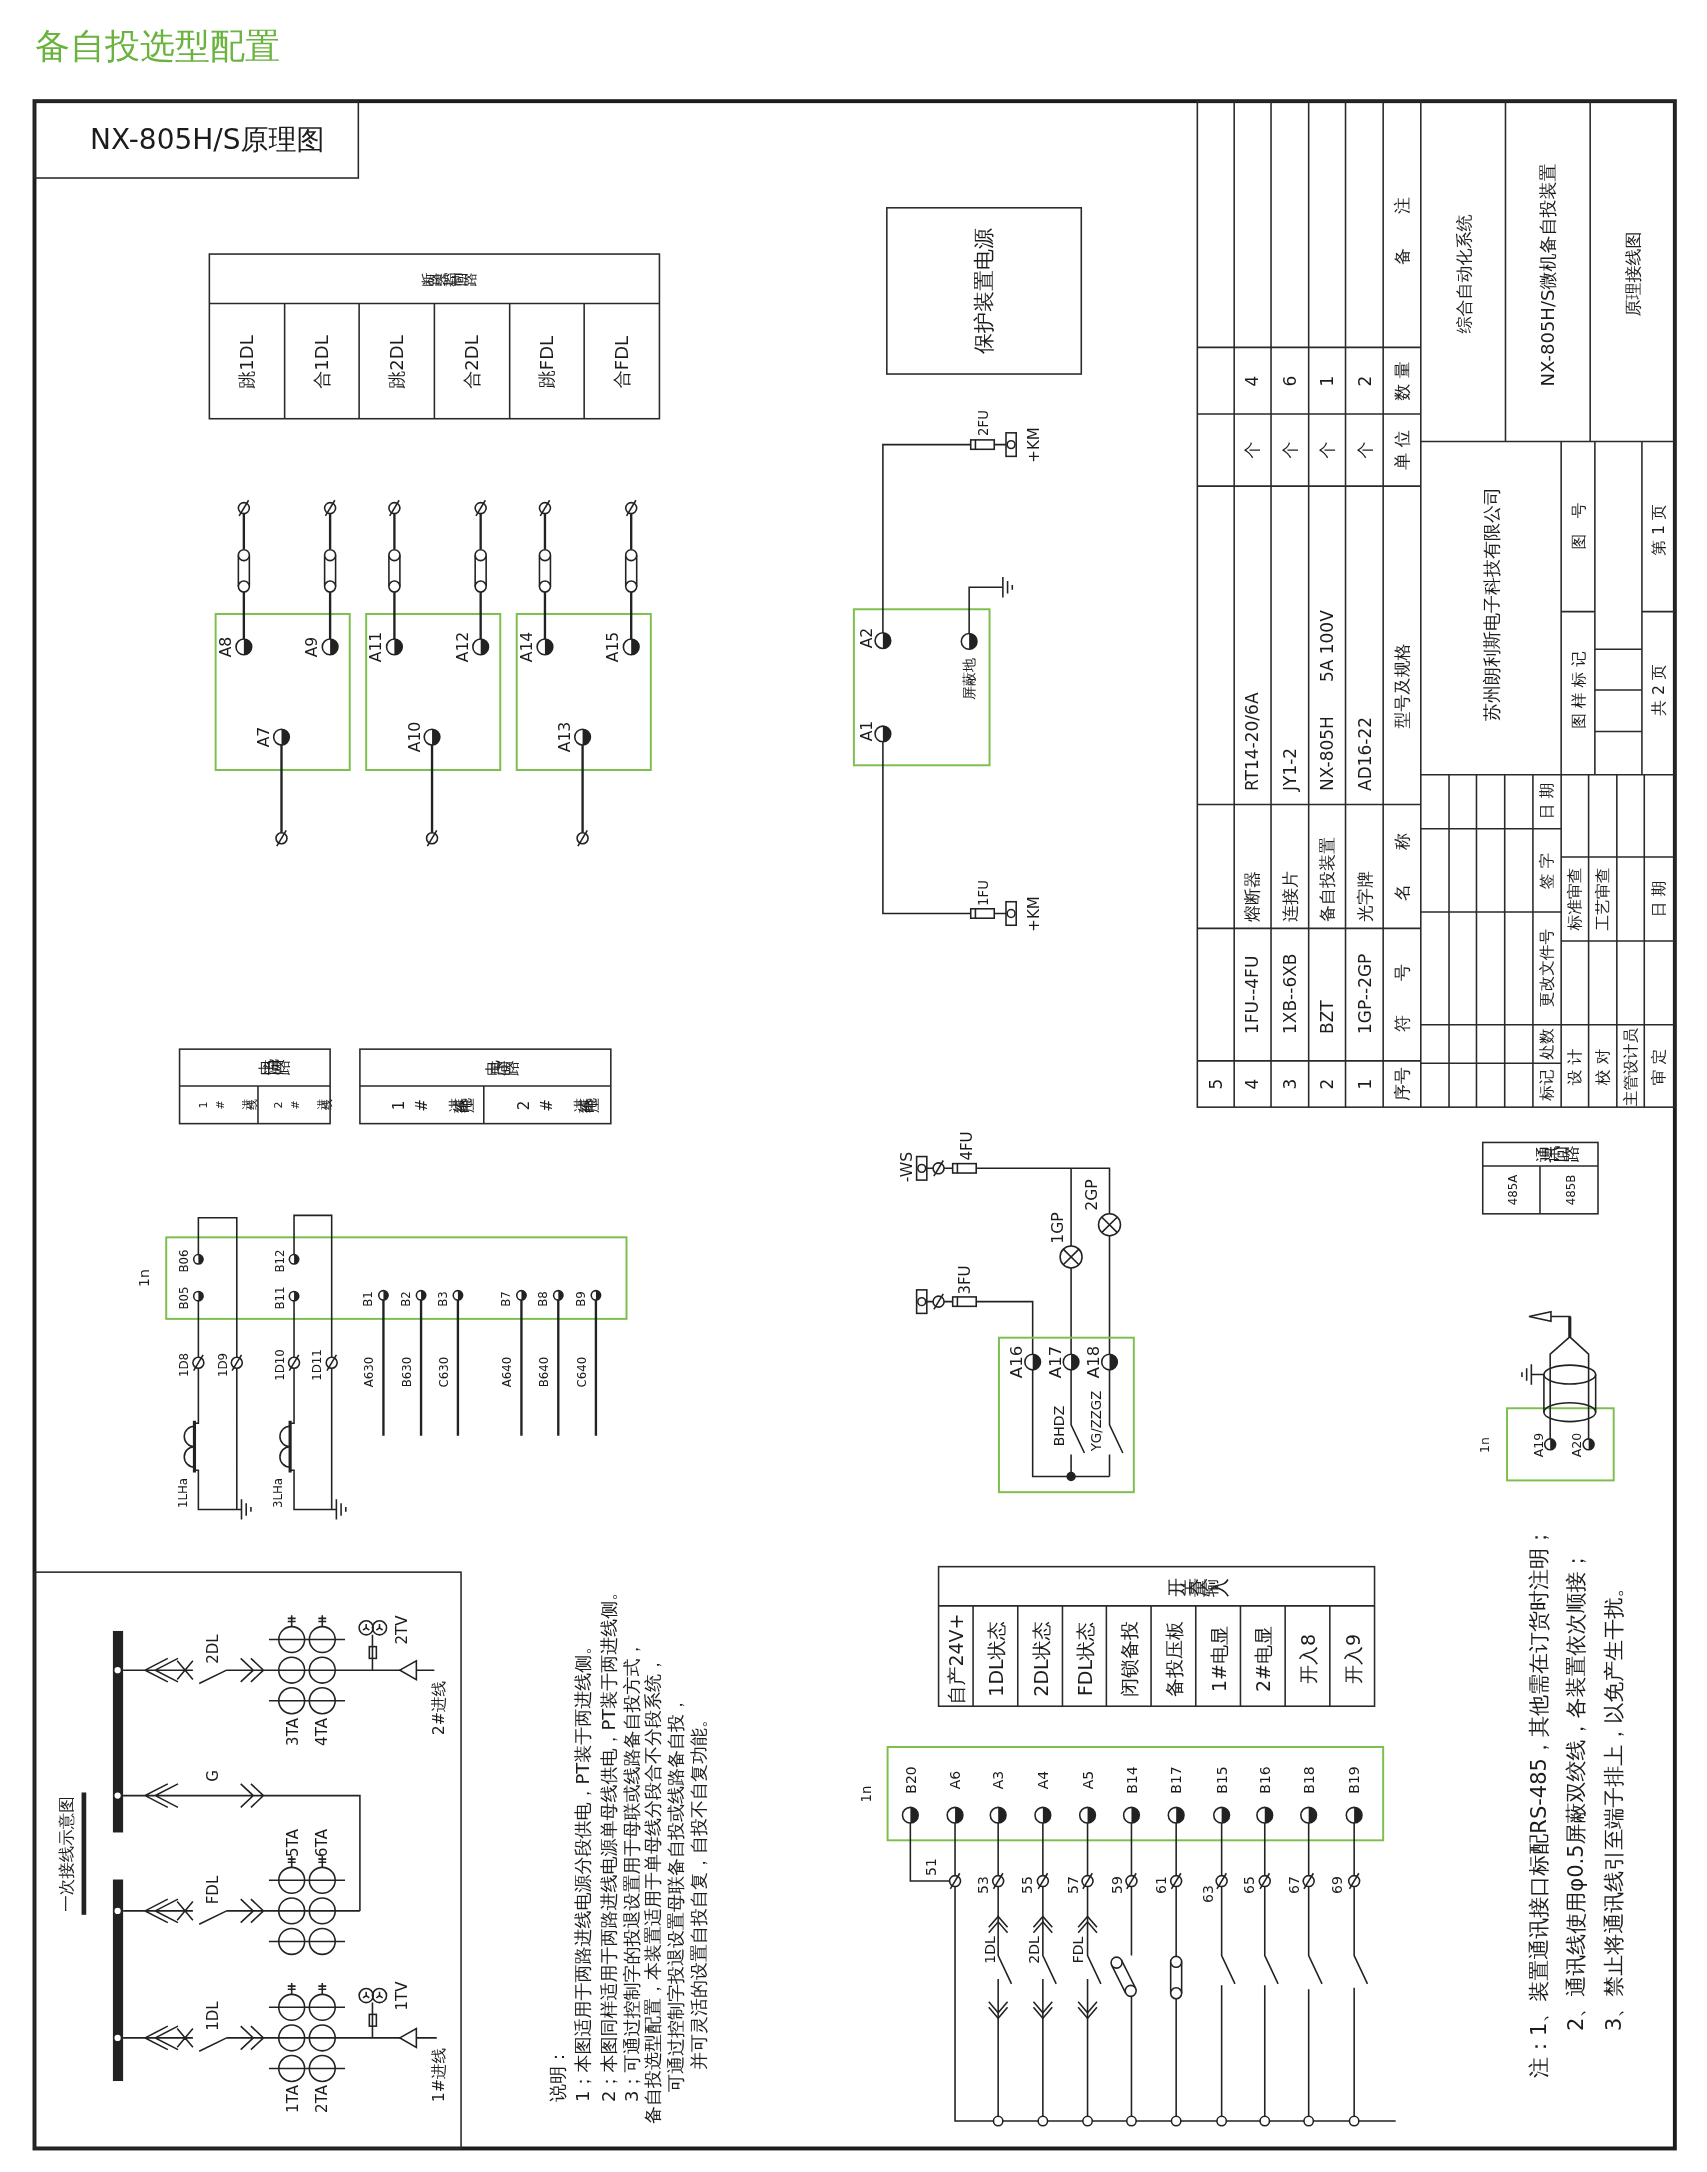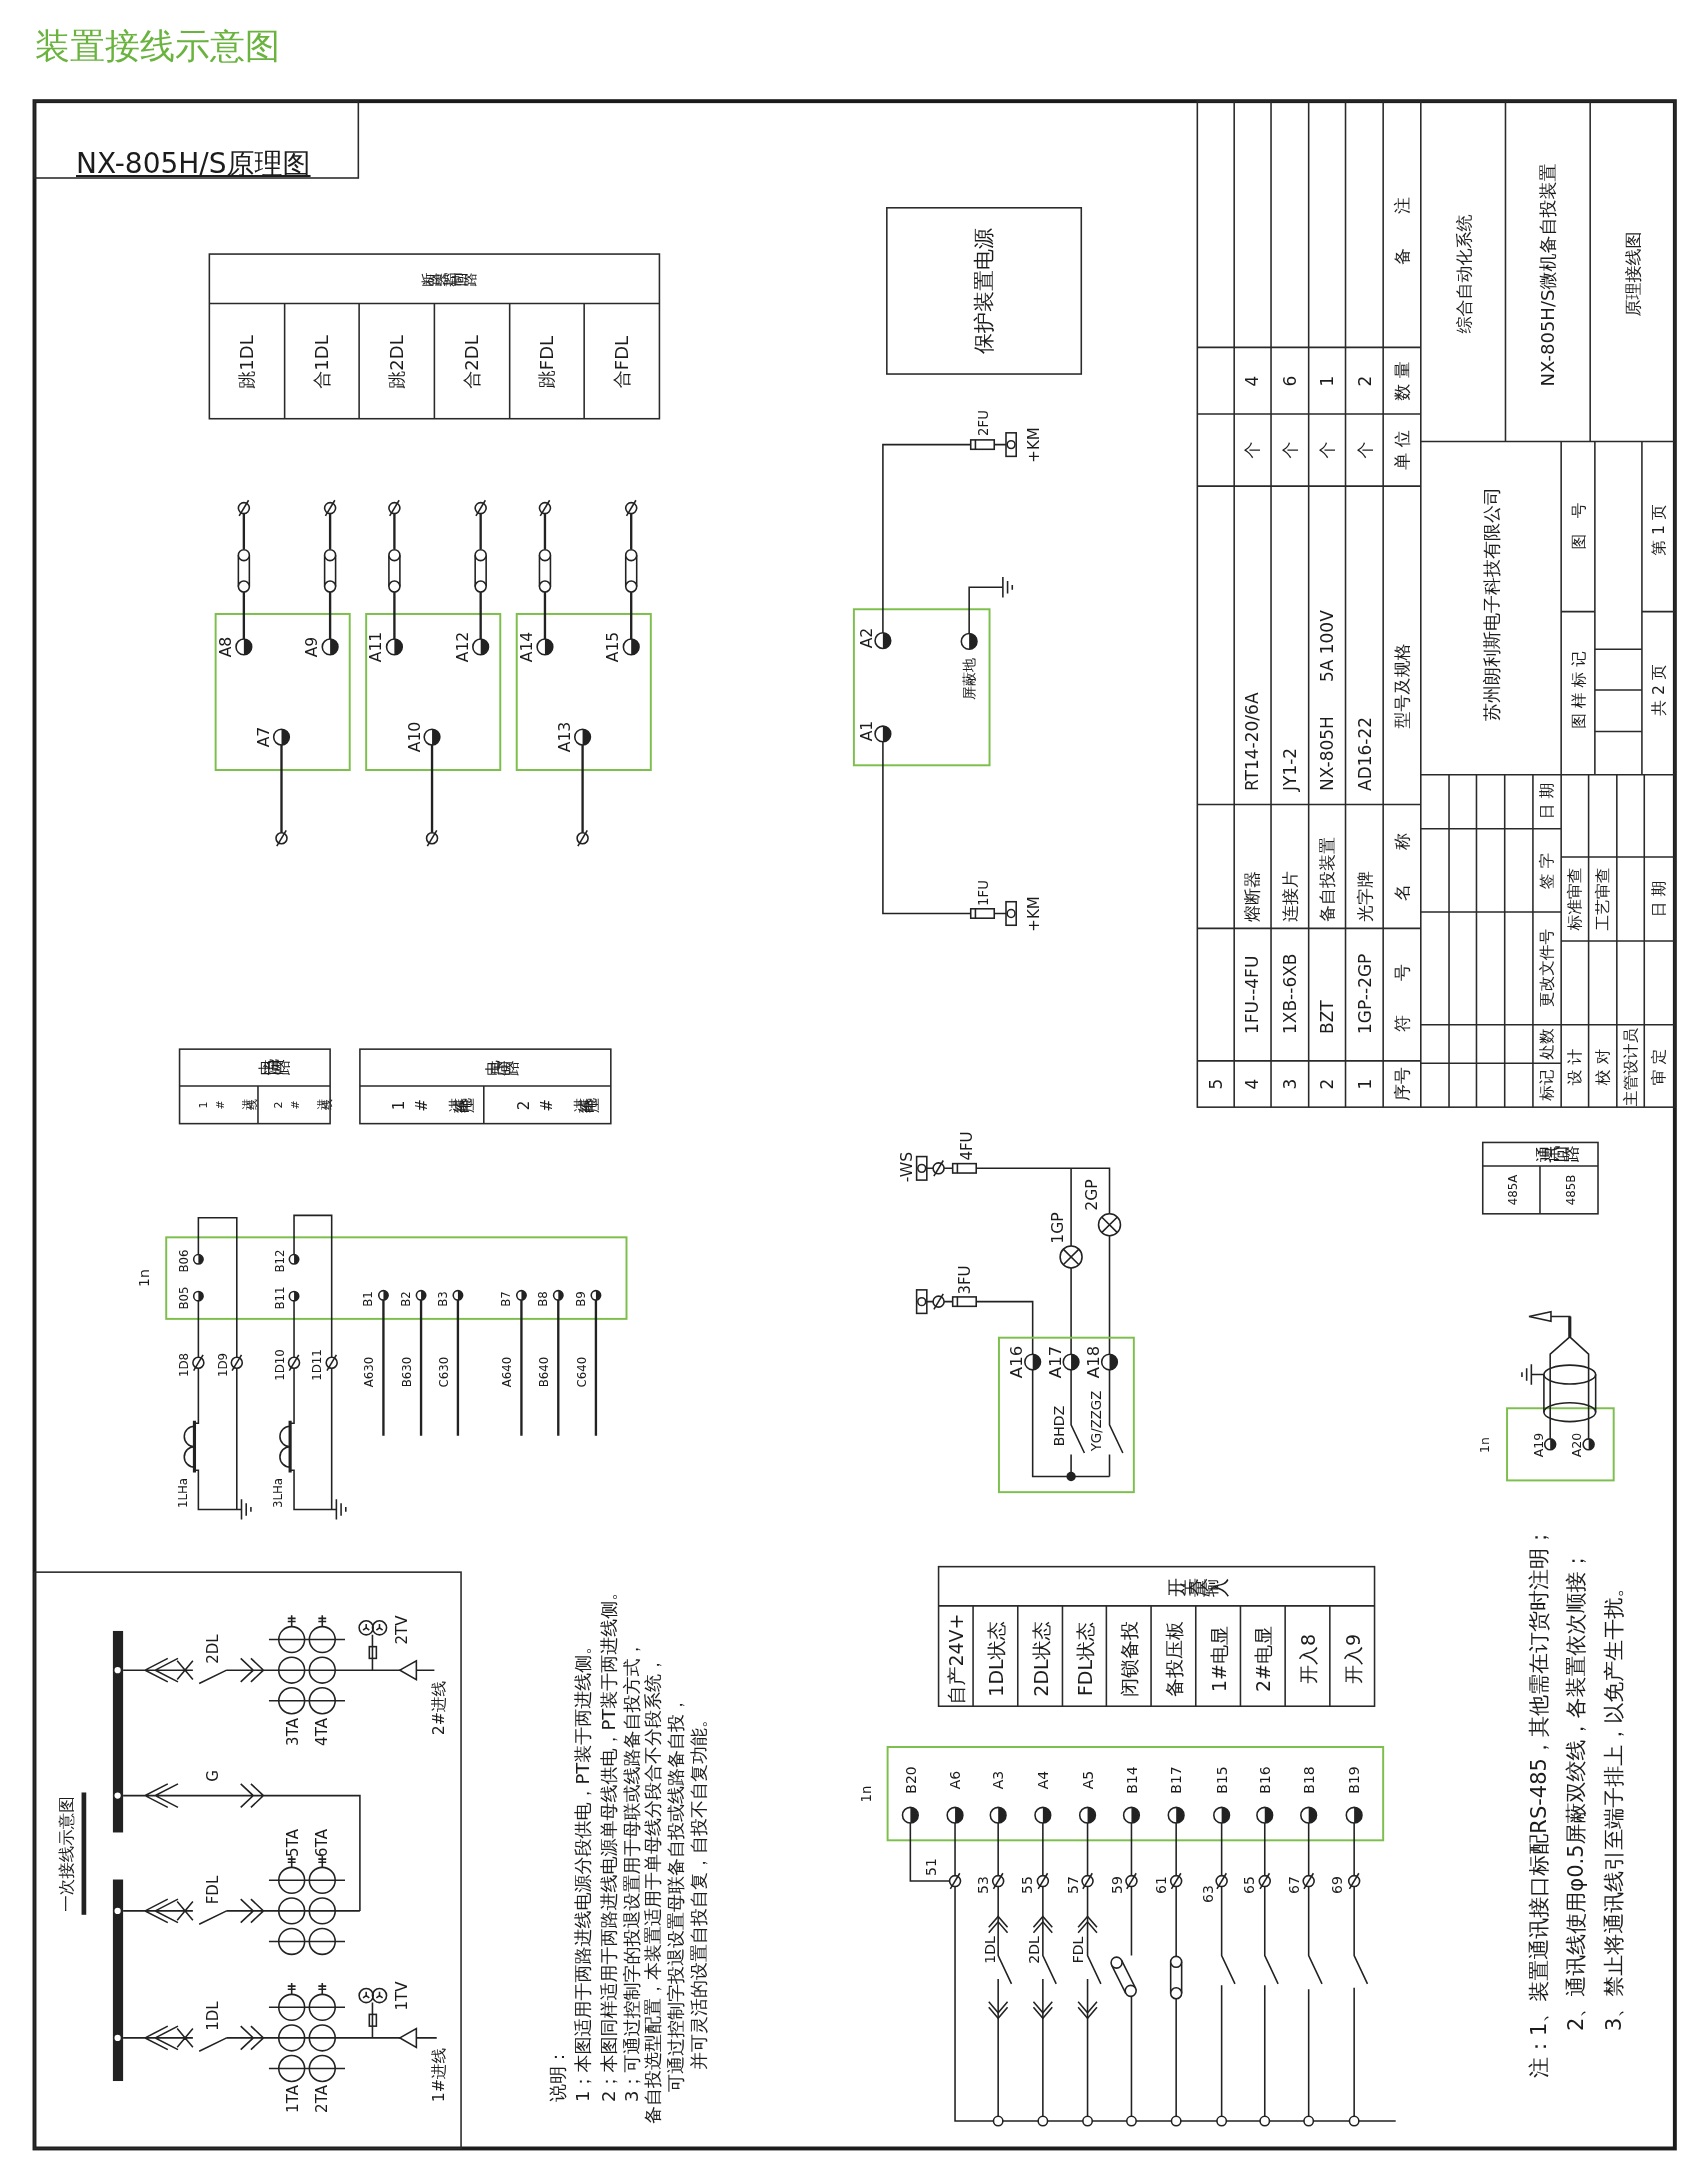--- a/index.html
+++ b/index.html
@@ -3,21 +3,21 @@
 <meta charset="utf-8">
 <style>
 html,body{margin:0;padding:0;background:#fff;}
 body{width:1707px;height:2172px;position:relative;overflow:hidden;font-family:"DejaVu Sans","Liberation Sans",sans-serif;color:#1c1c1c;}
 #canvas{position:absolute;left:0;top:0;}
 .t{position:absolute;white-space:nowrap;line-height:1;}
 .rc{transform:translate(-50%,-50%) rotate(-90deg);}
 .rs{transform-origin:0 0;transform:rotate(-90deg) translateY(-50%);}
 .vs{writing-mode:vertical-rl;text-orientation:upright;transform:translate(-50%,-50%) rotate(-90deg);}
 .page-title{left:35px;top:29px;font-size:35px;color:#6ab33f;}
-.drawing-title-box{position:absolute;left:35px;top:101px;width:324px;height:77px;display:flex;align-items:flex-end;text-decoration:underline;}
+.drawing-title-box{position:absolute;left:49px;top:101px;width:324px;height:77px;display:flex;align-items:center;}
 .drawing-title{font-size:28px;margin-left:41px;line-height:1;}
 .ln{fill:none;stroke:#222;stroke-width:2;}
 .lnb{fill:none;stroke:#222;stroke-width:3;}
 .gb{fill:none;stroke:#7cbf4c;stroke-width:2.5;}
 .tb{fill:none;stroke:#2a2a2a;stroke-width:2;}
 .frame{fill:none;stroke:#1c1c1c;stroke-width:5;}
 .fw{fill:#fff;stroke:#222;stroke-width:2;}
 .fk{fill:#222;stroke:none;}
 </style>
 </head>
@@ -309,21 +309,21 @@
       M1527,443H1812M1527,528H1812M1527,620H1812M1527,1026H1812M1527,1184H1812M1527,1353H1812
       M1920,129V563M2028,129V563M1812,563H2136
       M1991,563V1412M2034,563V988M2094,563V988
       M1991,780H2034M2094,780H2136M2034,828H2094M2034,880H2094M2034,933H2094
       M1812,988H2136
       M1848,988V1412M1883,988V1412M1919,988V1412M1955,988V1412M2026,988V1412M2062,988V1412M2097,988V1412
       M1812,1057H1991M1812,1163H1991M1812,1356H1991M1991,1093H2136M1991,1200H2136M1812,1307H2136"></path>
   </g>
 </svg>
 
-<div class="t page-title">装置接线示意图</div>
+<div class="t page-title">备自投选型配置</div>
 <div class="drawing-title-box">
   <span class="drawing-title">NX-805H/S原理图</span>
 </div>
 
 <div class="t vs" style="left:434px;top:279px;font-size:14px;letter-spacing:7px">断路器控制回路</div>
 <div class="t rc" style="left:247px;top:362px;font-size:18px">跳1DL</div>
 <div class="t rc" style="left:322px;top:362px;font-size:18px">合1DL</div>
 <div class="t rc" style="left:397px;top:362px;font-size:18px">跳2DL</div>
 <div class="t rc" style="left:472px;top:362px;font-size:18px">合2DL</div>
 <div class="t rc" style="left:547px;top:362px;font-size:18px">跳FDL</div>

